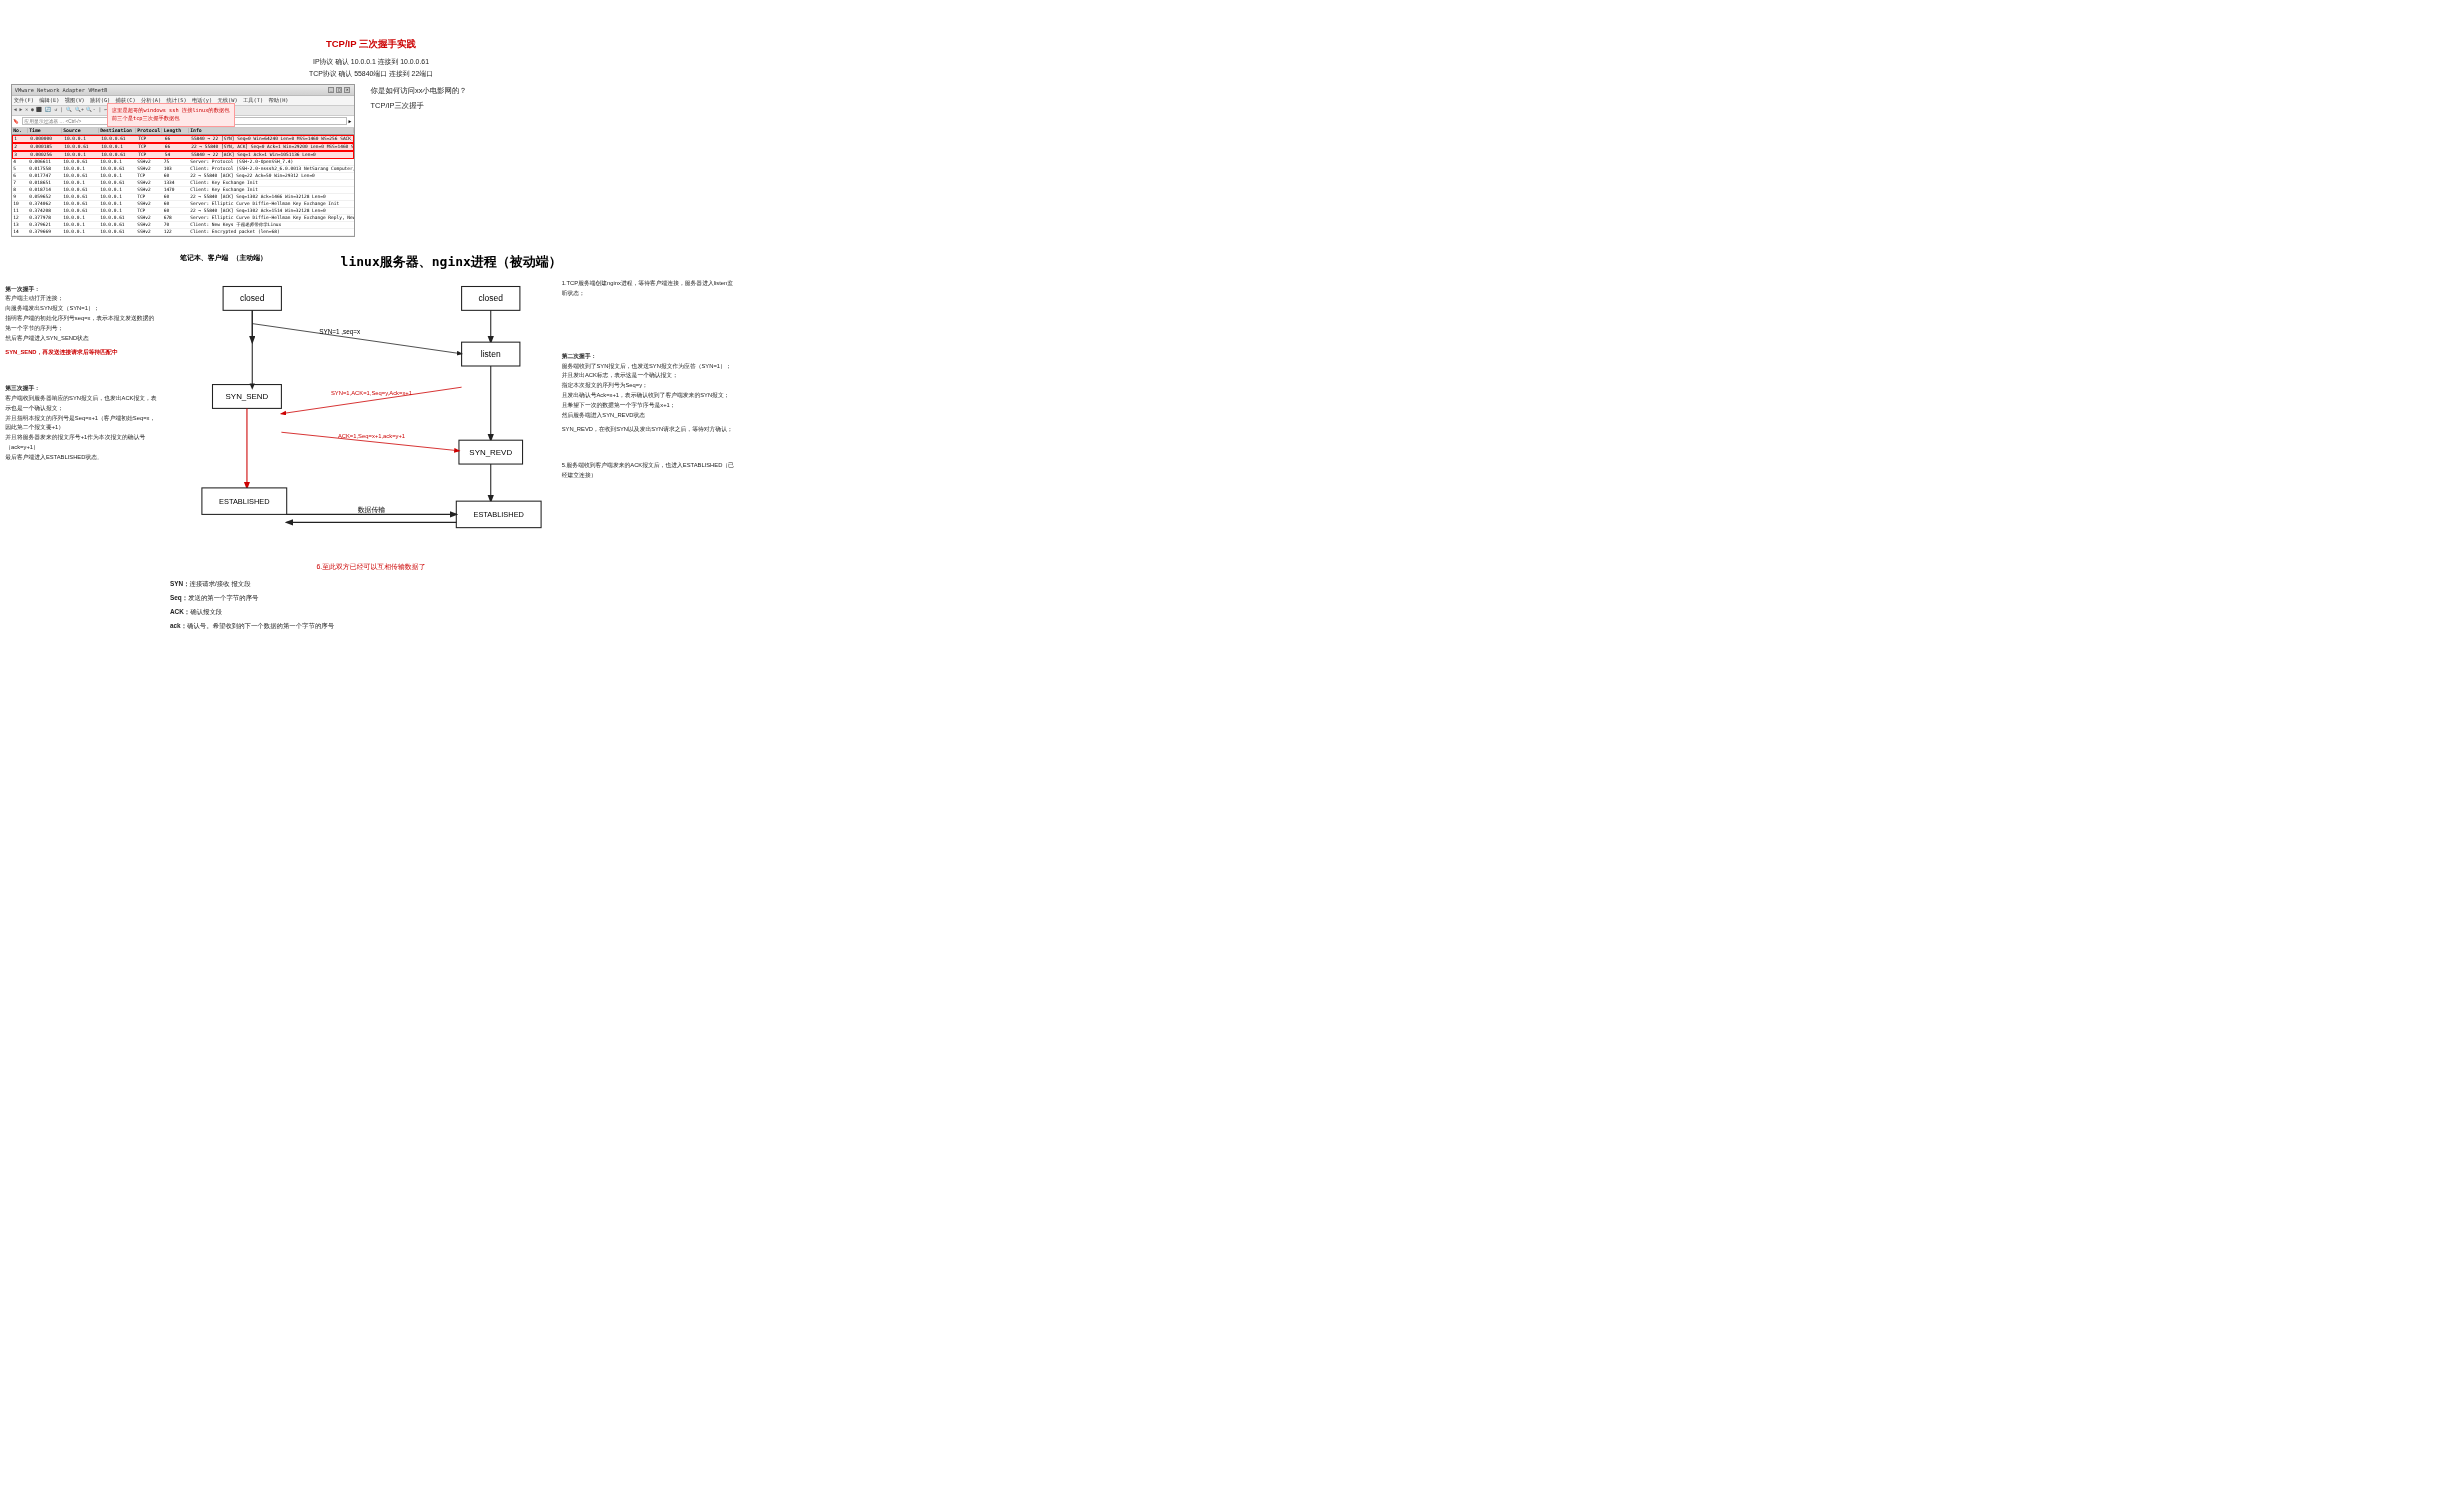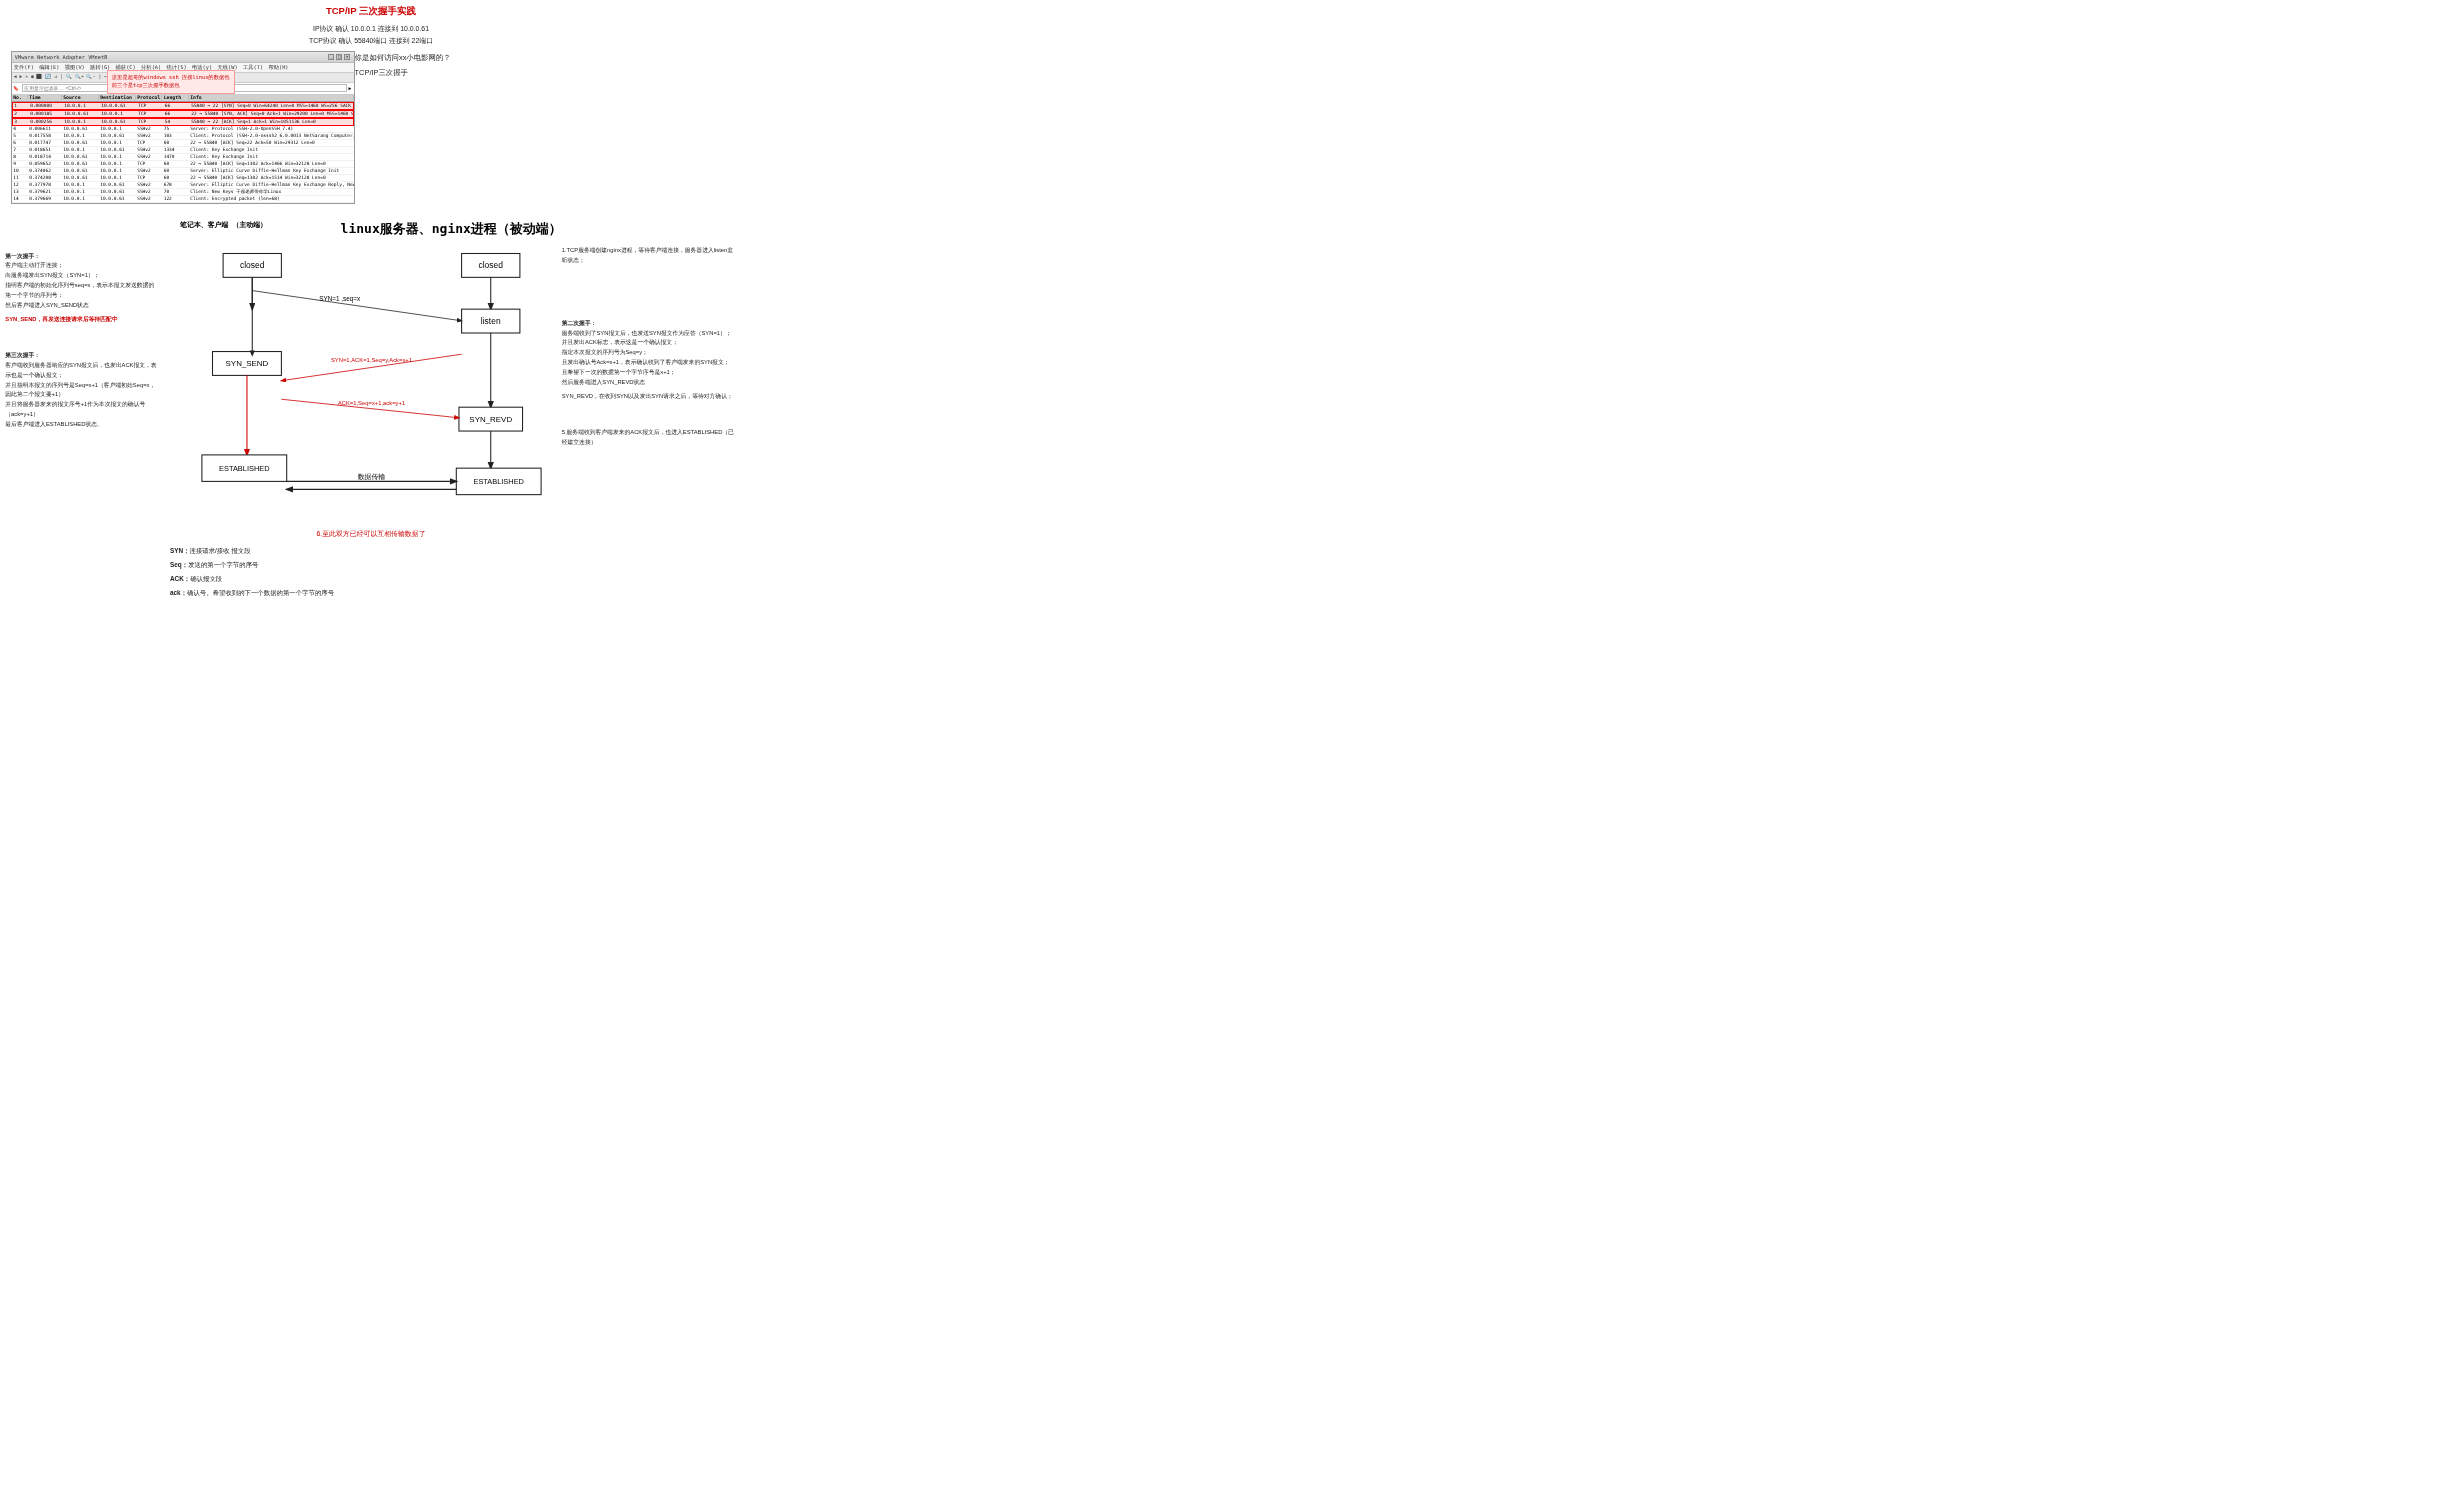--- a/index.html
+++ b/index.html
@@ -11,22 +11,23 @@
       position: relative;
       overflow-x: auto;
     }
 
     
     .top-title {
       text-align: center;
       color: #c00;
       font-size: 9.5px;
       font-weight: bold;
-      padding-top: 5px;
+      padding-top: 21px;
       margin-bottom: 5.3px;
+      margin-top: 17px;
     }
 
     
     .info-lines {
       text-align: center;
       margin-bottom: 4.2px;
     }
     .info-lines p {
       font-size: 6.9px;
       color: #222;
@@ -138,21 +139,21 @@
 </head>
 <body>
 
 <div class="top-title">TCP/IP 三次握手实践</div>
 
 <div class="info-lines">
   <p>IP协议  确认   10.0.0.1   连接到   10.0.0.61</p>
   <p>TCP协议   确认  55840端口   连接到   22端口</p>
 </div>
 
-<div style="display:flex; align-items:flex-start; padding: 0 10.6px; ">
+<div style="display:flex; align-items:flex-start; padding: 0 10.6px; gap:16px;">
 
   <div class="wireshark-img" style="position:relative;">
 
     <div class="ws-titlebar">
       <span class="title-text">VMware Network Adapter VMnet8</span>
       <div class="win-btns">
         <div class="win-btn">_</div>
         <div class="win-btn">□</div>
         <div class="win-btn">✕</div>
       </div>

